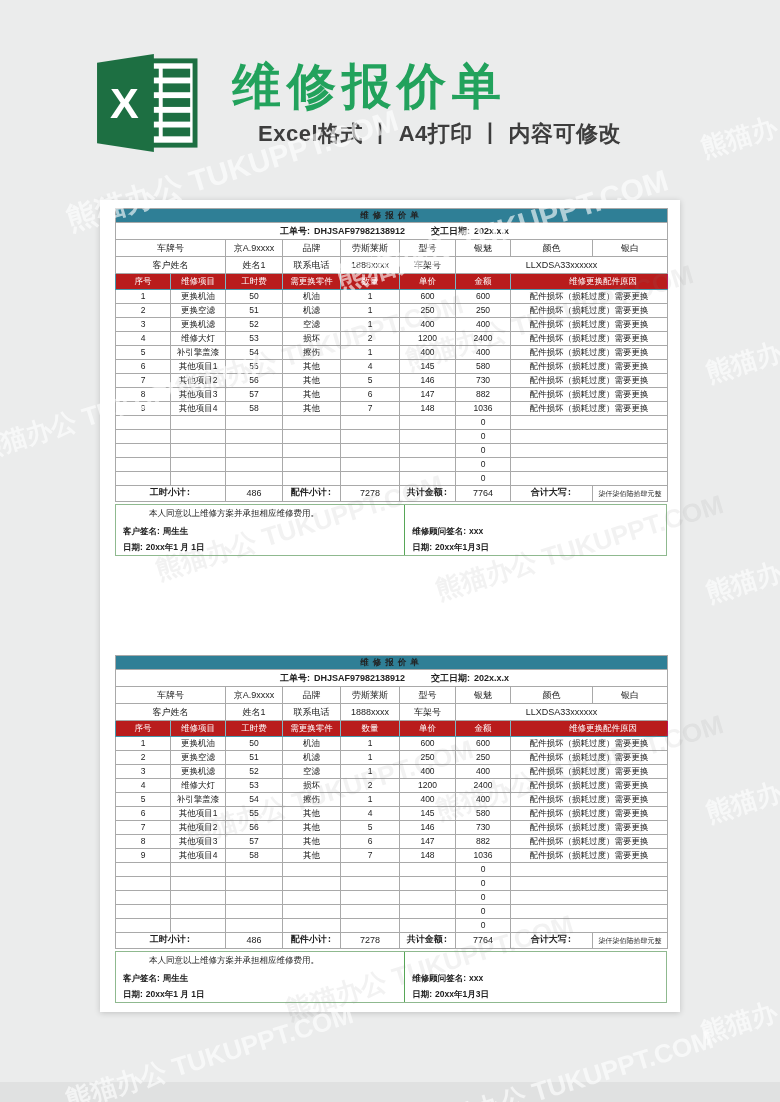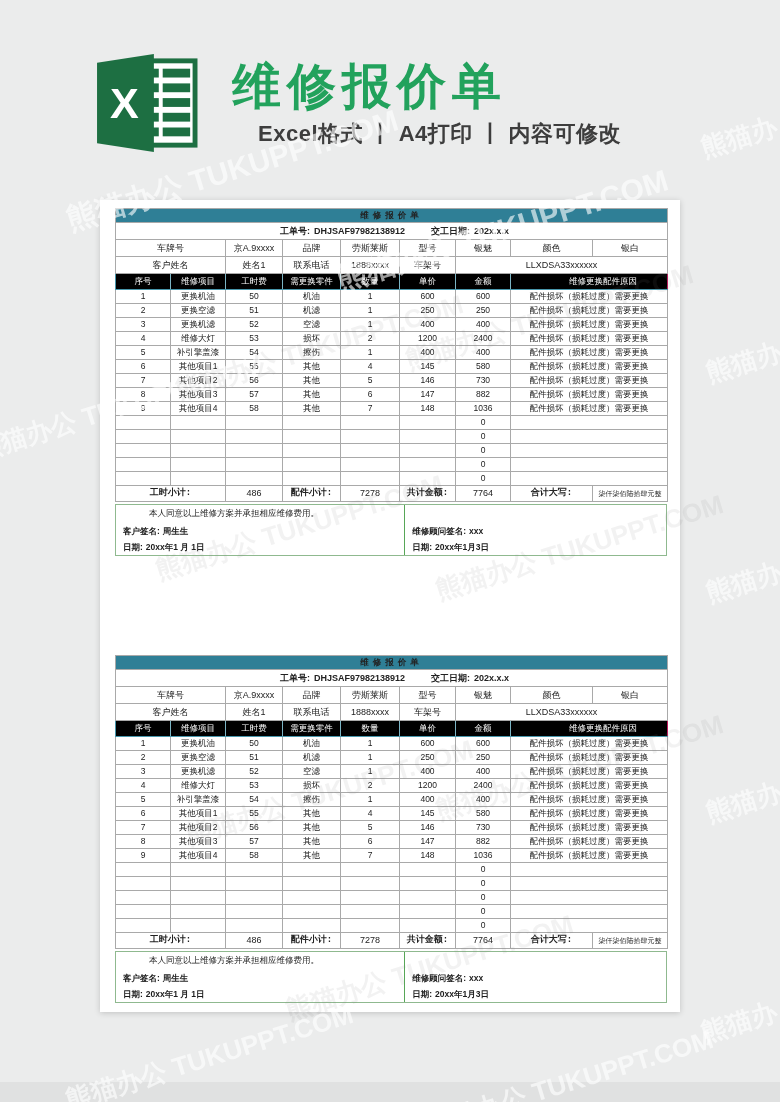--- a/index.html
+++ b/index.html
@@ -43,21 +43,21 @@
     border:1px solid #2f7f96;
   }
   tr.meta-row td{
     height:16px;line-height:16px;text-align:center;padding-left:6px;
     font-size:9px;font-weight:bold;
   }
   tr.meta-row .meta-gap{margin-left:26px;}
   tr.meta-row .meta-val{font-weight:bold;margin-left:4px;}
   tr.info-row td{height:16px;line-height:16px;font-size:9px;text-align:center;}
   tr.head-row td{
-    height:15px;line-height:15px;background:#000000;color:#fff;
+    height:15px;line-height:15px;background:#b91c1c;color:#fff;
     font-size:8.5px;border:1px solid #4897ac;
     border-right:1px solid #7cb5c5;
   }
   tr.head-row td:last-child{border-right:1px solid #be185d;padding-left:28px;}
   td.reason{font-size:7.5px;}
   tr.totals-row td{height:15px;line-height:15px;font-size:9px;}
   tr.totals-row td.b{font-weight:bold;font-family:Liberation Mono, monospace;}
   tr.totals-row td.caps{font-size:7px;}
   
   .sig{

